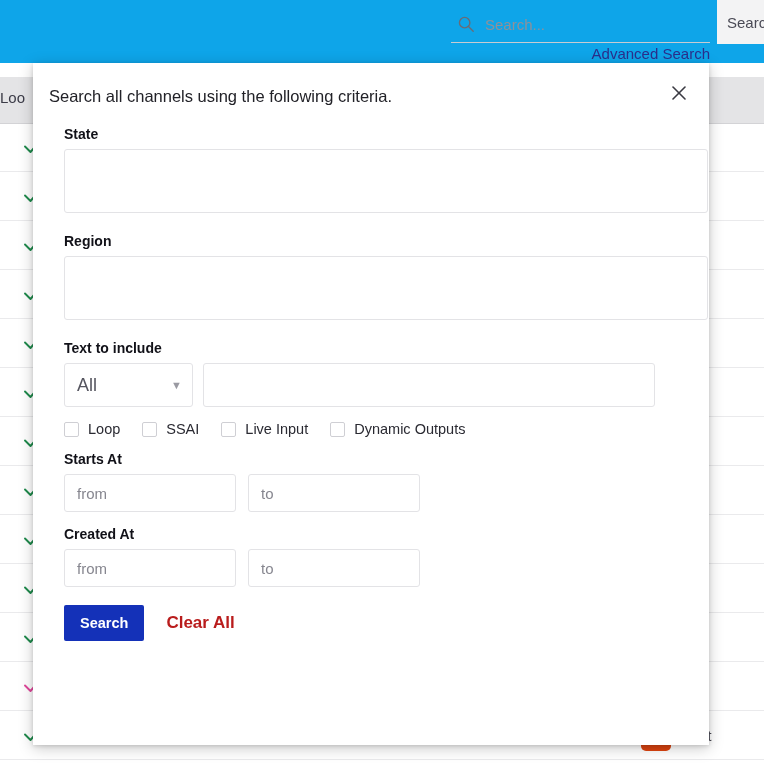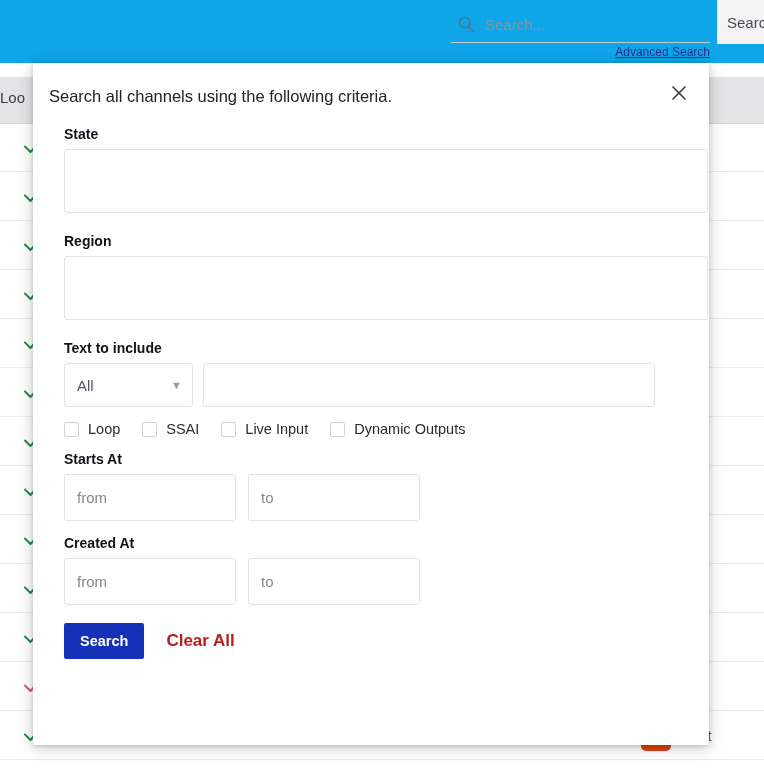--- a/index.html
+++ b/index.html
@@ -59,24 +59,23 @@
     padding: 0;
   }
   .search-input::placeholder { color: #8f9199; }
 
   .adv-search {
     position: absolute;
     left: 566px;
     top: 45px;
     width: 144px;
     text-align: right;
-    font-size: 12px;
+    font-size: 15px;
     color: #2b2f8c;
     cursor: pointer;
-    text-decoration: underline;
   }
 
   .right-search-btn {
     position: absolute;
     left: 717px;
     top: 0px;
     width: 80px;
     height: 44px;
     background: #f3f3f4;
     display: flex;
@@ -217,21 +216,21 @@
     border: 1px solid #e3e3e6;
     border-radius: 3px;
     background: #fff;
     box-sizing: border-box;
     display: flex;
     align-items: center;
     padding: 0 10px 0 12px;
     justify-content: space-between;
     cursor: pointer;
   }
-  .select-val { font-size: 15px; color: #55555f; }
+  .select-val { font-size: 18px; color: #55555f; }
   .caret { font-size: 11px; color: #9a9aa2; line-height: 1; }
 
   .text-input-wide {
     width: 452px;
     height: 44px;
     border: 1px solid #e3e3e6;
     border-radius: 3px;
     background: #fff;
     box-sizing: border-box;
     outline: none;
@@ -259,21 +258,21 @@
   .cbox-label {
     margin-left: 9px;
     font-size: 14.5px;
     color: #2a2a32;
     white-space: nowrap;
   }
 
   .date-row { display: flex; gap: 12px; }
   .date-input {
     width: 172px;
-    height: 47px;
+    height: 38px;
     border: 1px solid #e3e3e6;
     border-radius: 3px;
     background: #fff;
     box-sizing: border-box;
     outline: none;
     font-family: "Liberation Sans", sans-serif;
     font-size: 15px;
     padding: 0 12px;
     color: #39394a;
   }

